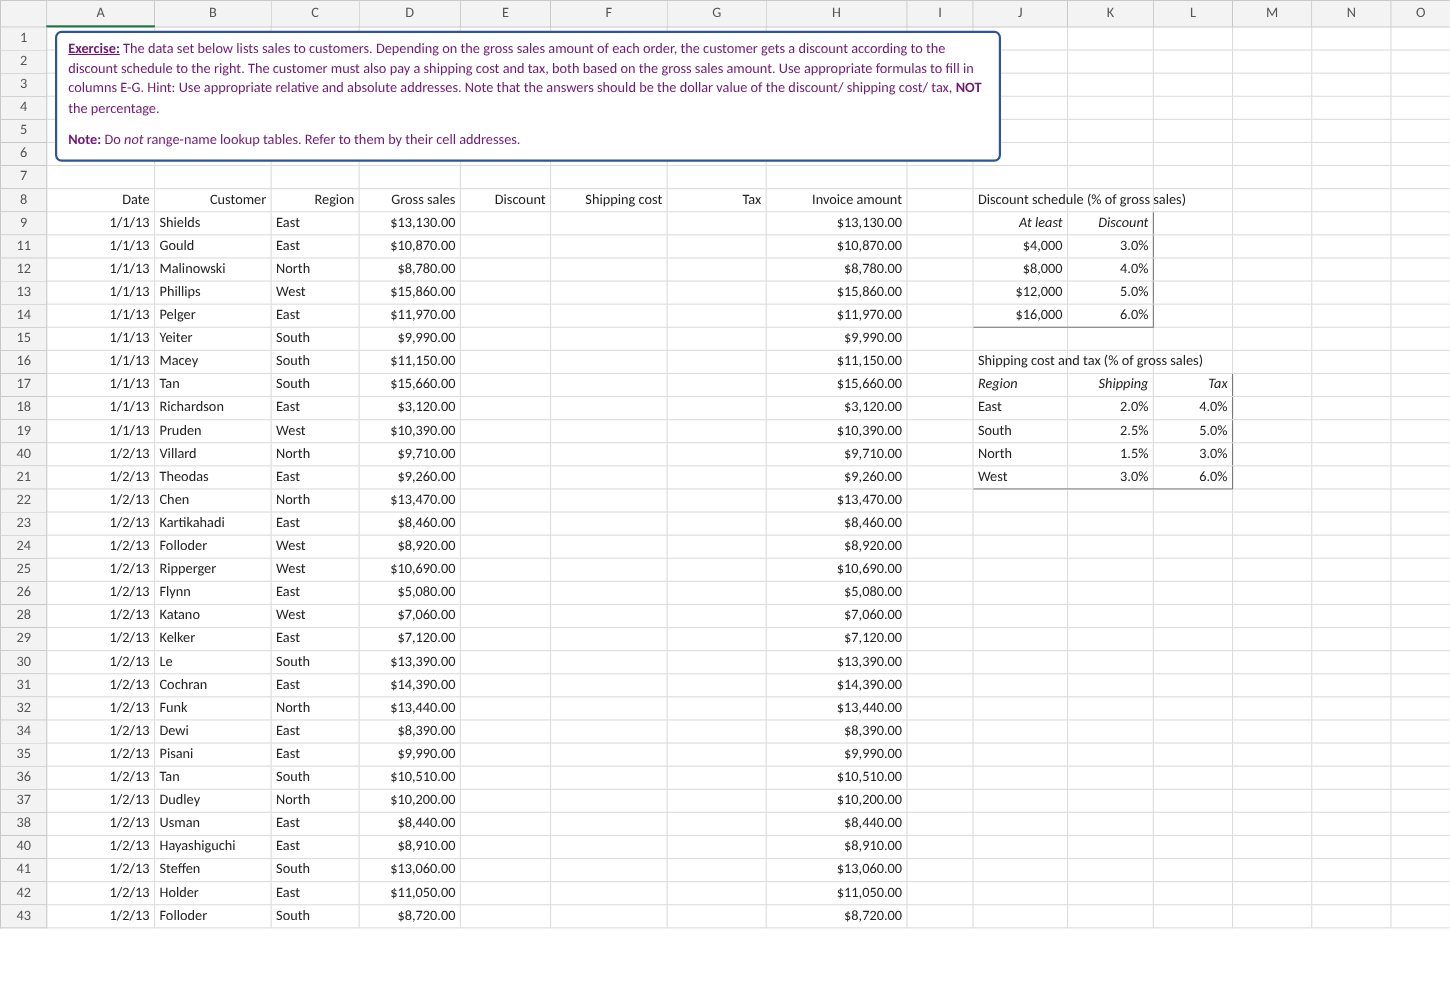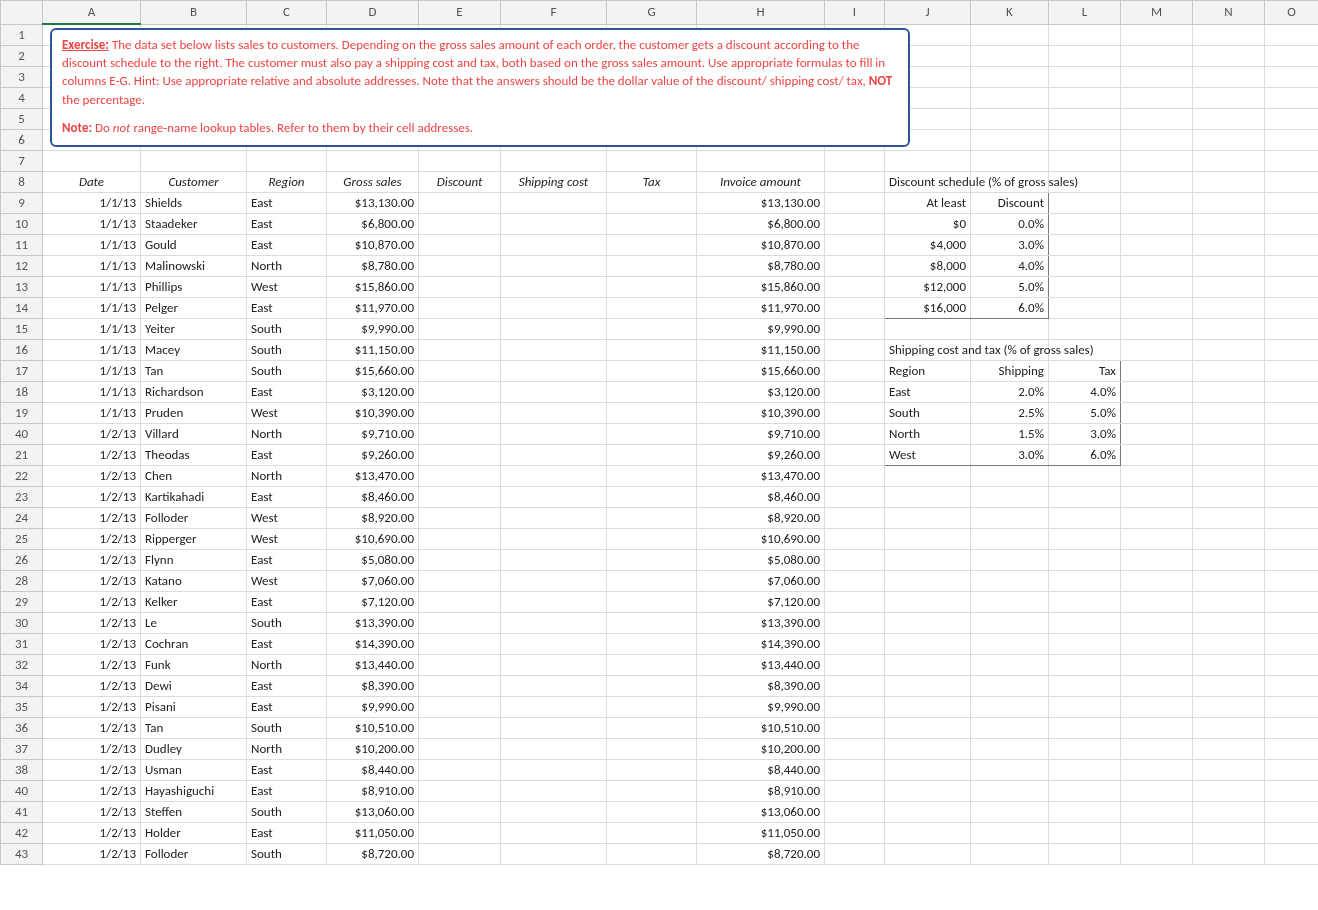--- a/index.html
+++ b/index.html
@@ -76,35 +76,35 @@
   .callout {
     position: absolute;
     left: 50px;
     top: 28px;
     width: 860px;
     border: 2px solid #2F5597;
     border-radius: 6px;
     background: #ffffff;
     padding: 6px 10px 8px 10px;
     box-sizing: border-box;
-    color: #ef4444;
+    color: #701a75;
     line-height: 1.4;
     z-index: 5;
   }
   .callout .ex { text-decoration: underline; font-weight: bold; }
   .callout .bold { font-weight: bold; }
   .callout .italic { font-style: italic; }
 
   
 
   
-  .hdr { text-align: center; font-style: italic; }
+  .hdr { text-align: right; }
 
   
-  td.lt-top    { border-top: 1px solid #777 !important; }
+  td.lt-top    { border-top: 1px solid #777 !important; font-style: italic; }
   td.lt-bottom { border-bottom: 1px solid #777 !important; }
   td.lt-left   { border-left: 1px solid #777 !important; }
   td.lt-right  { border-right: 1px solid #777 !important; }
 </style>
 </head>
 <body>
 
 <div class="sheet">
 
   <div class="callout">
@@ -314,38 +314,20 @@
           <td class="right">$13,130.00</td>
           <td></td>
           <td class="right lt-top lt-left">At least</td>
           <td class="right lt-top lt-right">Discount</td>
           <td></td>
           <td></td>
           <td></td>
           <td></td>
         </tr>
         <tr>
-          <th class="rh">10</th>
-          <td class="right">1/1/13</td>
-          <td>Staadeker</td>
-          <td>East</td>
-          <td class="right">$6,800.00</td>
-          <td></td>
-          <td></td>
-          <td></td>
-          <td class="right">$6,800.00</td>
-          <td></td>
-          <td class="right lt-left">$0</td>
-          <td class="right lt-right">0.0%</td>
-          <td></td>
-          <td></td>
-          <td></td>
-          <td></td>
-        </tr>
-        <tr>
           <th class="rh">11</th>
           <td class="right">1/1/13</td>
           <td>Gould</td>
           <td>East</td>
           <td class="right">$10,870.00</td>
           <td></td>
           <td></td>
           <td></td>
           <td class="right">$10,870.00</td>
           <td></td>

